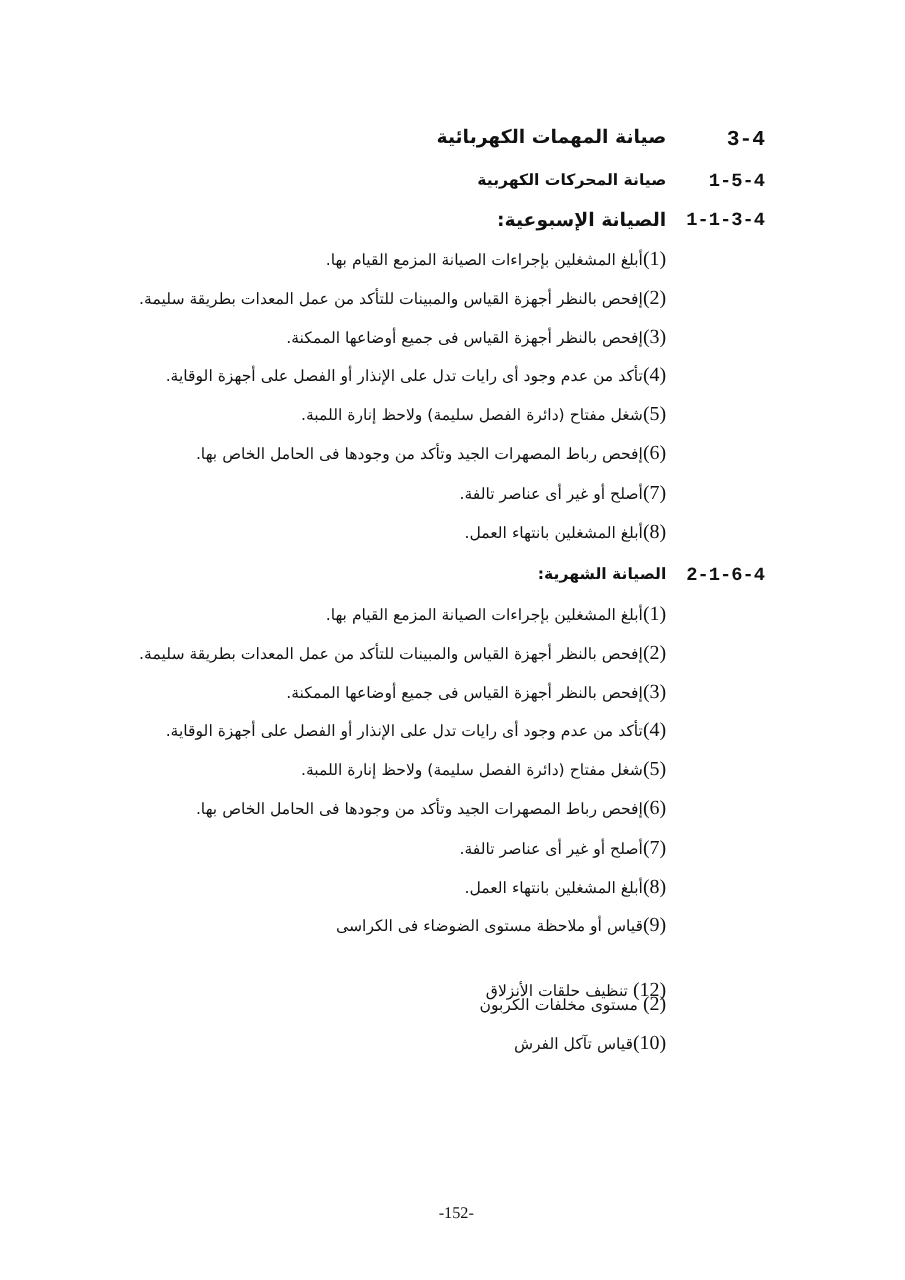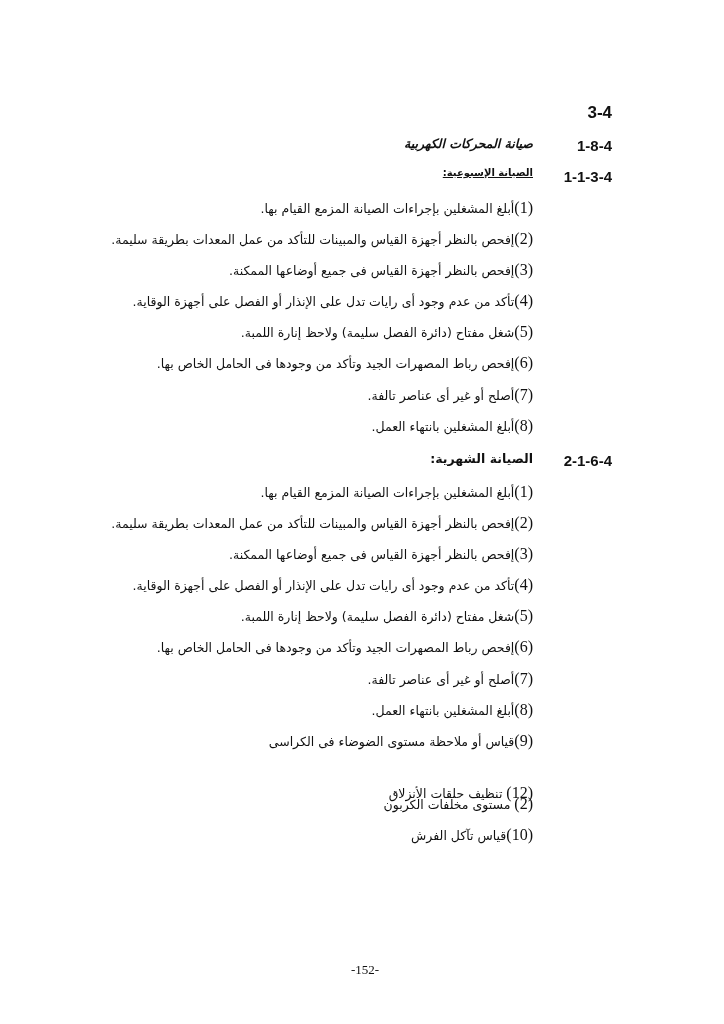--- a/index.html
+++ b/index.html
@@ -1,39 +1,40 @@
 <!DOCTYPE html>
 <html><head>
 <meta charset="utf-8">
 <style>
   html, body { margin:0; padding:0; background:#ffffff; }
   body { width:724px; height:1024px; position:relative; overflow:hidden;
          font-family:"DejaVu Serif","Liberation Serif",serif; color:#111; }
   .page { position:absolute; left:0; top:0; width:724px; height:1024px; }
   .row { position:absolute; direction:rtl; white-space:nowrap; }
   .heading { font-family:"DejaVu Sans","Liberation Sans",sans-serif; font-weight:bold; }
-  .num { position:absolute; direction:ltr; font-family:Liberation Sans, sans-serif; font-weight:bold; white-space:nowrap; }
+  .num { position:absolute; direction:ltr; font-family:Liberation Mono, monospace; font-weight:bold; white-space:nowrap; }
   .item { position:absolute; right:191px; direction:rtl; white-space:nowrap;
           font-family:"DejaVu Sans","Liberation Sans",sans-serif; font-size:12.5px; }
   .item .idx { font-family:"Liberation Serif",serif; font-size:16px; }
   .pageno { position:absolute; left:3px; width:724px; text-align:center; top:962px;
             font-family:"Liberation Serif",serif; font-size:13px; }
 </style>
 </head>
 <body>
 
 <div class="page">
 
   <div class="num" style="right:112px; top:103px; font-size:17px;">3-4</div>
+  <div class="row heading" style="right:191px; top:100px; font-size:15px;">صيانة المهمات الكهربائية</div>
 
-  <div class="num" style="right:112px; top:137px; font-size:15px;">1-8-4</div>
-  <div class="row heading" style="right:191px; top:136px; font-size:12.5px;font-style:italic;">صيانة المحركات الكهربية</div>
+  <div class="num" style="right:112px; top:137px; font-size:15px;">1-5-4</div>
+  <div class="row heading" style="right:191px; top:136px; font-size:12.5px;">صيانة المحركات الكهربية</div>
 
   <div class="num" style="right:112px; top:168px; font-size:15px;margin-left:46px;">1-1-3-4</div>
-  <div class="row heading" style="right:191px; top:167px; font-size:10px;text-decoration:underline;">الصيانة الإسبوعية:</div>
+  <div class="row heading" style="right:191px; top:167px; font-size:15px;">الصيانة الإسبوعية:</div>
 
   <div class="item" style="top:199px;"><span class="idx">(1)</span><span>أبلغ المشغلين بإجراءات الصيانة المزمع القيام بها.</span></div>
   <div class="item" style="top:230px;"><span class="idx">(2)</span><span>إفحص بالنظر أجهزة القياس والمبينات للتأكد من عمل المعدات بطريقة سليمة.</span></div>
   <div class="item" style="top:261px;"><span class="idx">(3)</span><span>إفحص بالنظر أجهزة القياس فى جميع أوضاعها الممكنة.</span></div>
   <div class="item" style="top:292px;"><span class="idx">(4)</span><span>تأكد من عدم وجود أى رايات تدل على الإنذار أو الفصل على أجهزة الوقاية.</span></div>
   <div class="item" style="top:323px;"><span class="idx">(5)</span><span>شغل مفتاح (دائرة الفصل سليمة) ولاحظ إنارة اللمبة.</span></div>
   <div class="item" style="top:354px;"><span class="idx">(6)</span><span>إفحص رباط المصهرات الجيد وتأكد من وجودها فى الحامل الخاص بها.</span></div>
   <div class="item" style="top:386px;"><span class="idx">(7)</span><span>أصلح أو غير أى عناصر تالفة.</span></div>
   <div class="item" style="top:417px;"><span class="idx">(8)</span><span>أبلغ المشغلين بانتهاء العمل.</span></div>
 

